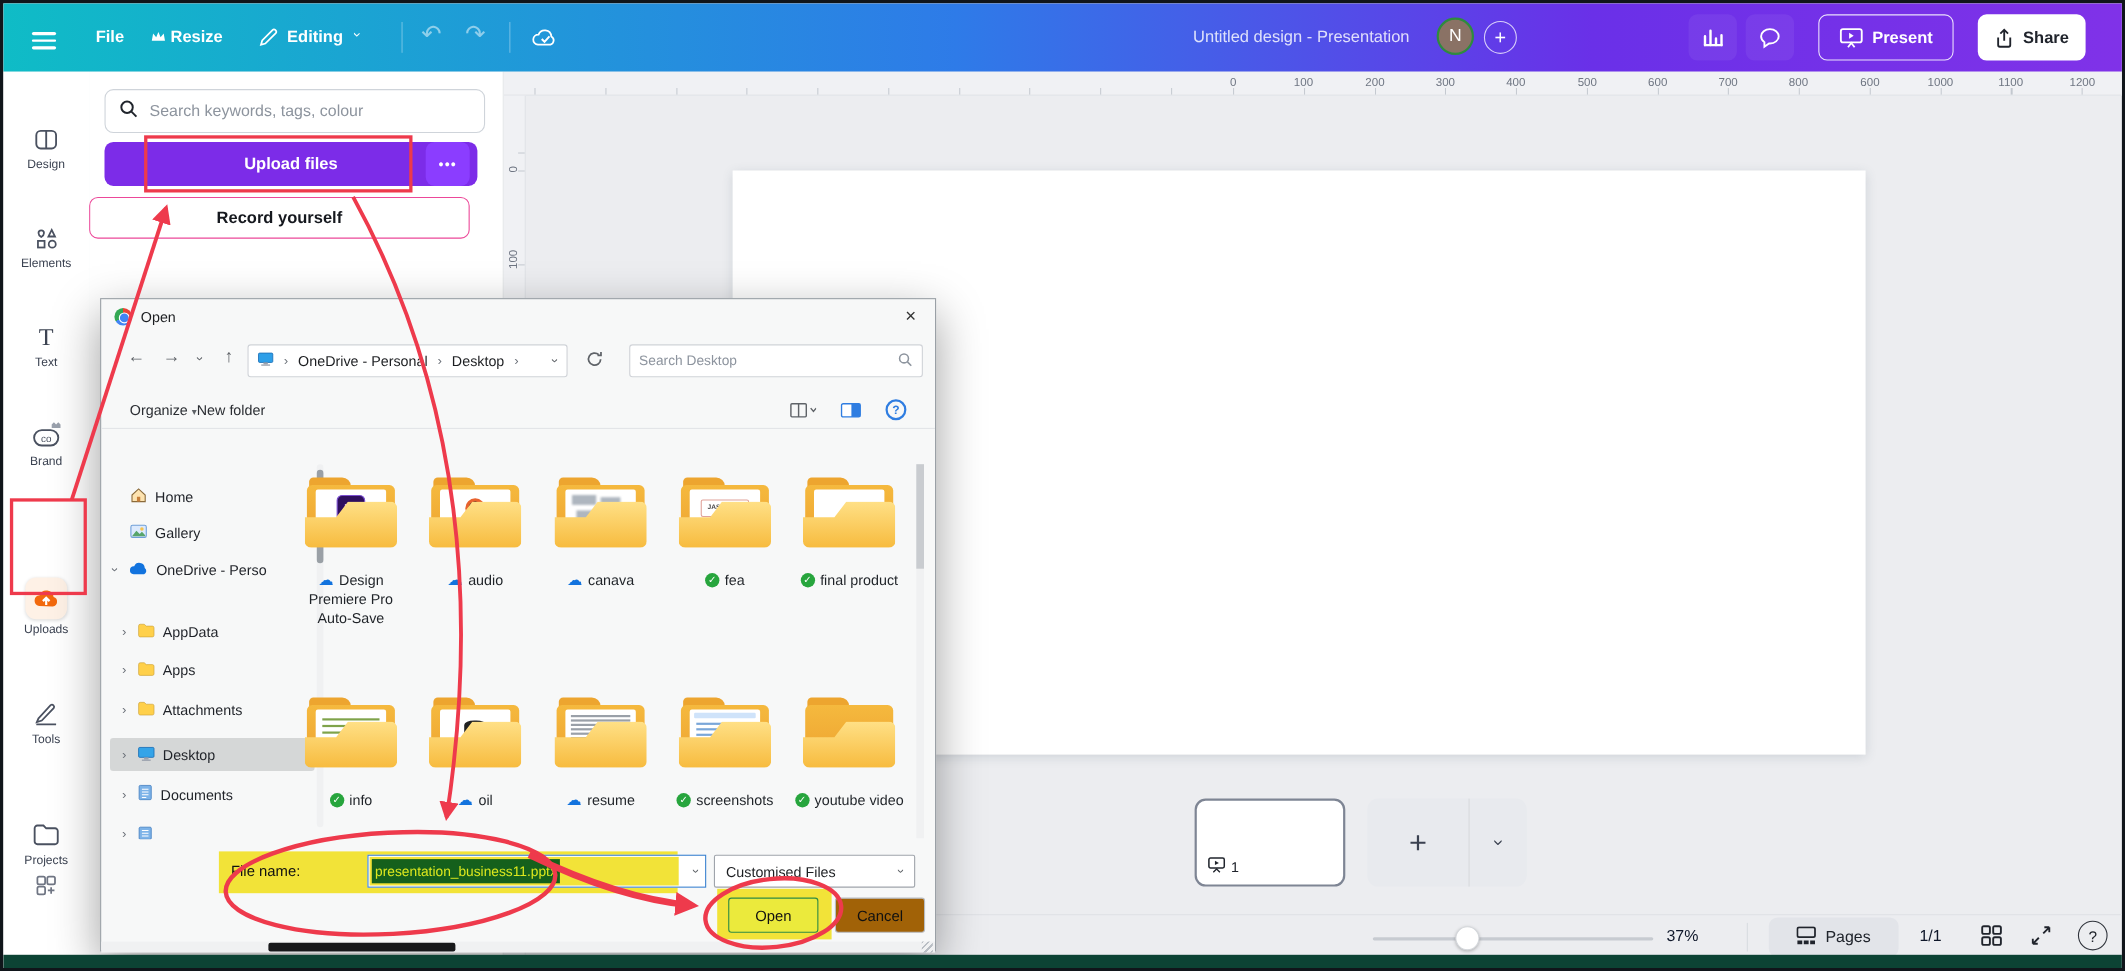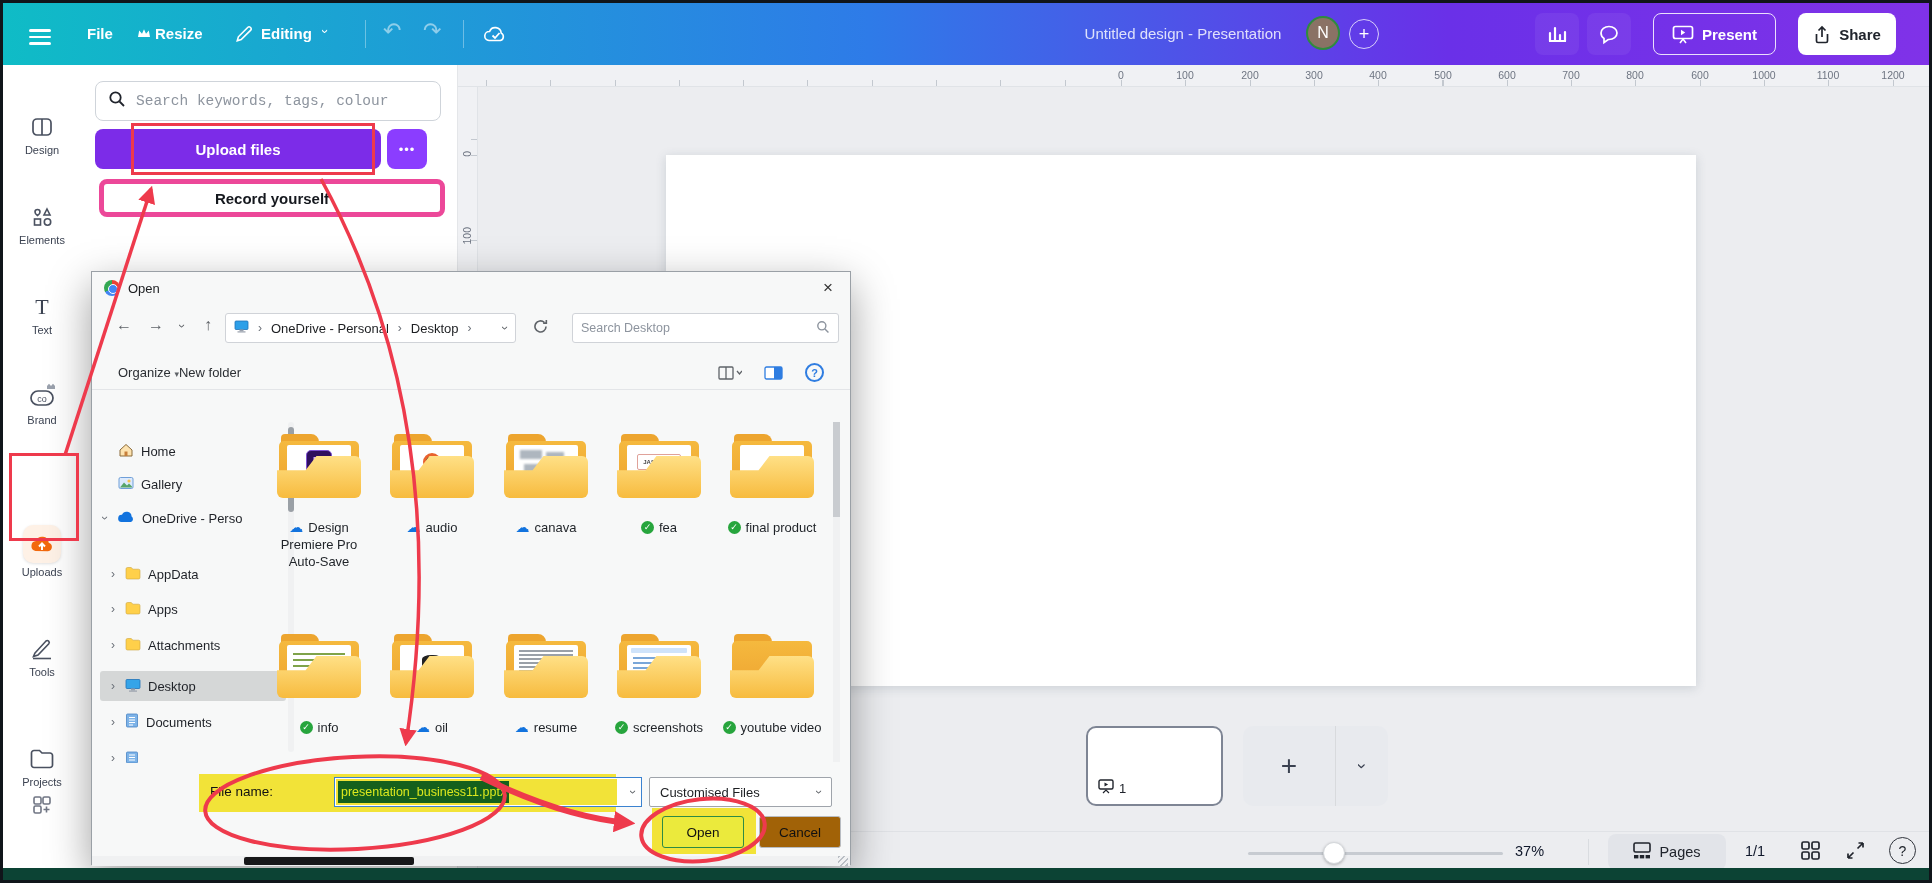--- a/index.html
+++ b/index.html
@@ -21,25 +21,25 @@
   .tbtn.white{background:#fff;color:#20242c}
   
   .rail{left:0;top:62px;width:78px;bottom:12px;background:#fff;z-index:6}
   .ri{position:absolute;left:0;width:78px;text-align:center;color:#3c4352;font-size:11px}
   .ri .ic{height:28px;display:flex;align-items:center;justify-content:center;margin-bottom:3px;color:#4a5160}
   .uptile{width:38px;height:38px;border-radius:10px;background:#fef1e6;display:flex;align-items:center;justify-content:center;margin:0 auto;box-shadow:0 1px 3px rgba(0,0,0,.12)}
   .sparkbtn{left:15px;top:738px;width:46px;height:46px;border-radius:50%;background:#fff;border:2px solid #3f7de8;display:flex;align-items:center;justify-content:center}
   
   .panel{left:78px;top:62px;width:377px;bottom:12px;background:#fff;border-right:1px solid #e4e6e9;z-index:5}
   .searchbox{position:absolute;left:14px;top:16px;width:346px;height:40px;border:1px solid #cfd4da;border-radius:8px;background:#fff;display:flex;align-items:center;padding:0 12px;gap:10px}
-  .searchbox input{border:0;outline:0;flex:1;font-size:14.5px;font-family:Liberation Mono, monospace;color:#333}
+  .searchbox input{border:0;outline:0;flex:1;font-size:14.5px;font-family:Liberation Sans, sans-serif;color:#333}
   .searchbox input::placeholder{color:#8d949e}
-  .upbtn{position:absolute;left:14px;top:64px;width:286px;height:40px;background:#7c2ce8;color:#fff;font-size:15px;font-weight:bold;border:0;border-radius:8px}
+  .upbtn{position:absolute;left:14px;top:64px;width:339px;height:40px;background:#7c2ce8;color:#fff;font-size:15px;font-weight:bold;border:0;border-radius:8px}
   .morebtn{position:absolute;left:306px;top:64px;width:40px;height:40px;background:#8b3dff;color:#fff;border:0;border-radius:8px;font-size:13px;letter-spacing:1px}
-  .recbtn{position:absolute;left:18px;top:114px;width:346px;height:38px;background:#fff;border:5px solid #ec4899;border-radius:8px;font-size:15px;font-weight:bold;color:#15181e}
+  .recbtn{position:absolute;left:0;top:114px;width:346px;height:38px;background:#fff;border:1px solid #ec4899;border-radius:8px;font-size:15px;font-weight:bold;color:#15181e}
   
   .hruler{left:455px;top:62px;right:0;height:22px;background:#f0f1f4;border-bottom:1px solid #e0e3e7;z-index:2}
   .hruler .num{position:absolute;top:4px;transform:translateX(-50%);font-size:10.5px;color:#6e7582}
   .hruler .tmaj{position:absolute;left:0;right:0;bottom:0;height:6px;background:repeating-linear-gradient(90deg,#c3c8cf 0 1px,transparent 1px 64.3px);background-position-x:663px}
   .vruler{left:455px;top:84px;width:20px;bottom:12px;background:#f0f1f4;border-right:1px solid #e0e3e7;z-index:2}
   .vruler .tmaj{position:absolute;top:0;bottom:0;right:0;width:6px;background:repeating-linear-gradient(180deg,#c3c8cf 0 1px,transparent 1px 85px);background-position-y:68px}
   .vruler .num{position:absolute;left:3px;font-size:10.5px;color:#6e7582;writing-mode:vertical-rl;transform:rotate(180deg)}
   .canvas{left:663px;top:152px;width:1030px;height:531px;background:#fff;box-shadow:0 2px 10px rgba(57,76,96,.18);z-index:1}
   
   .thumb{left:1083px;top:723px;width:137px;height:80px;background:#fff;border:2px solid #7e8594;border-radius:10px;z-index:3}

